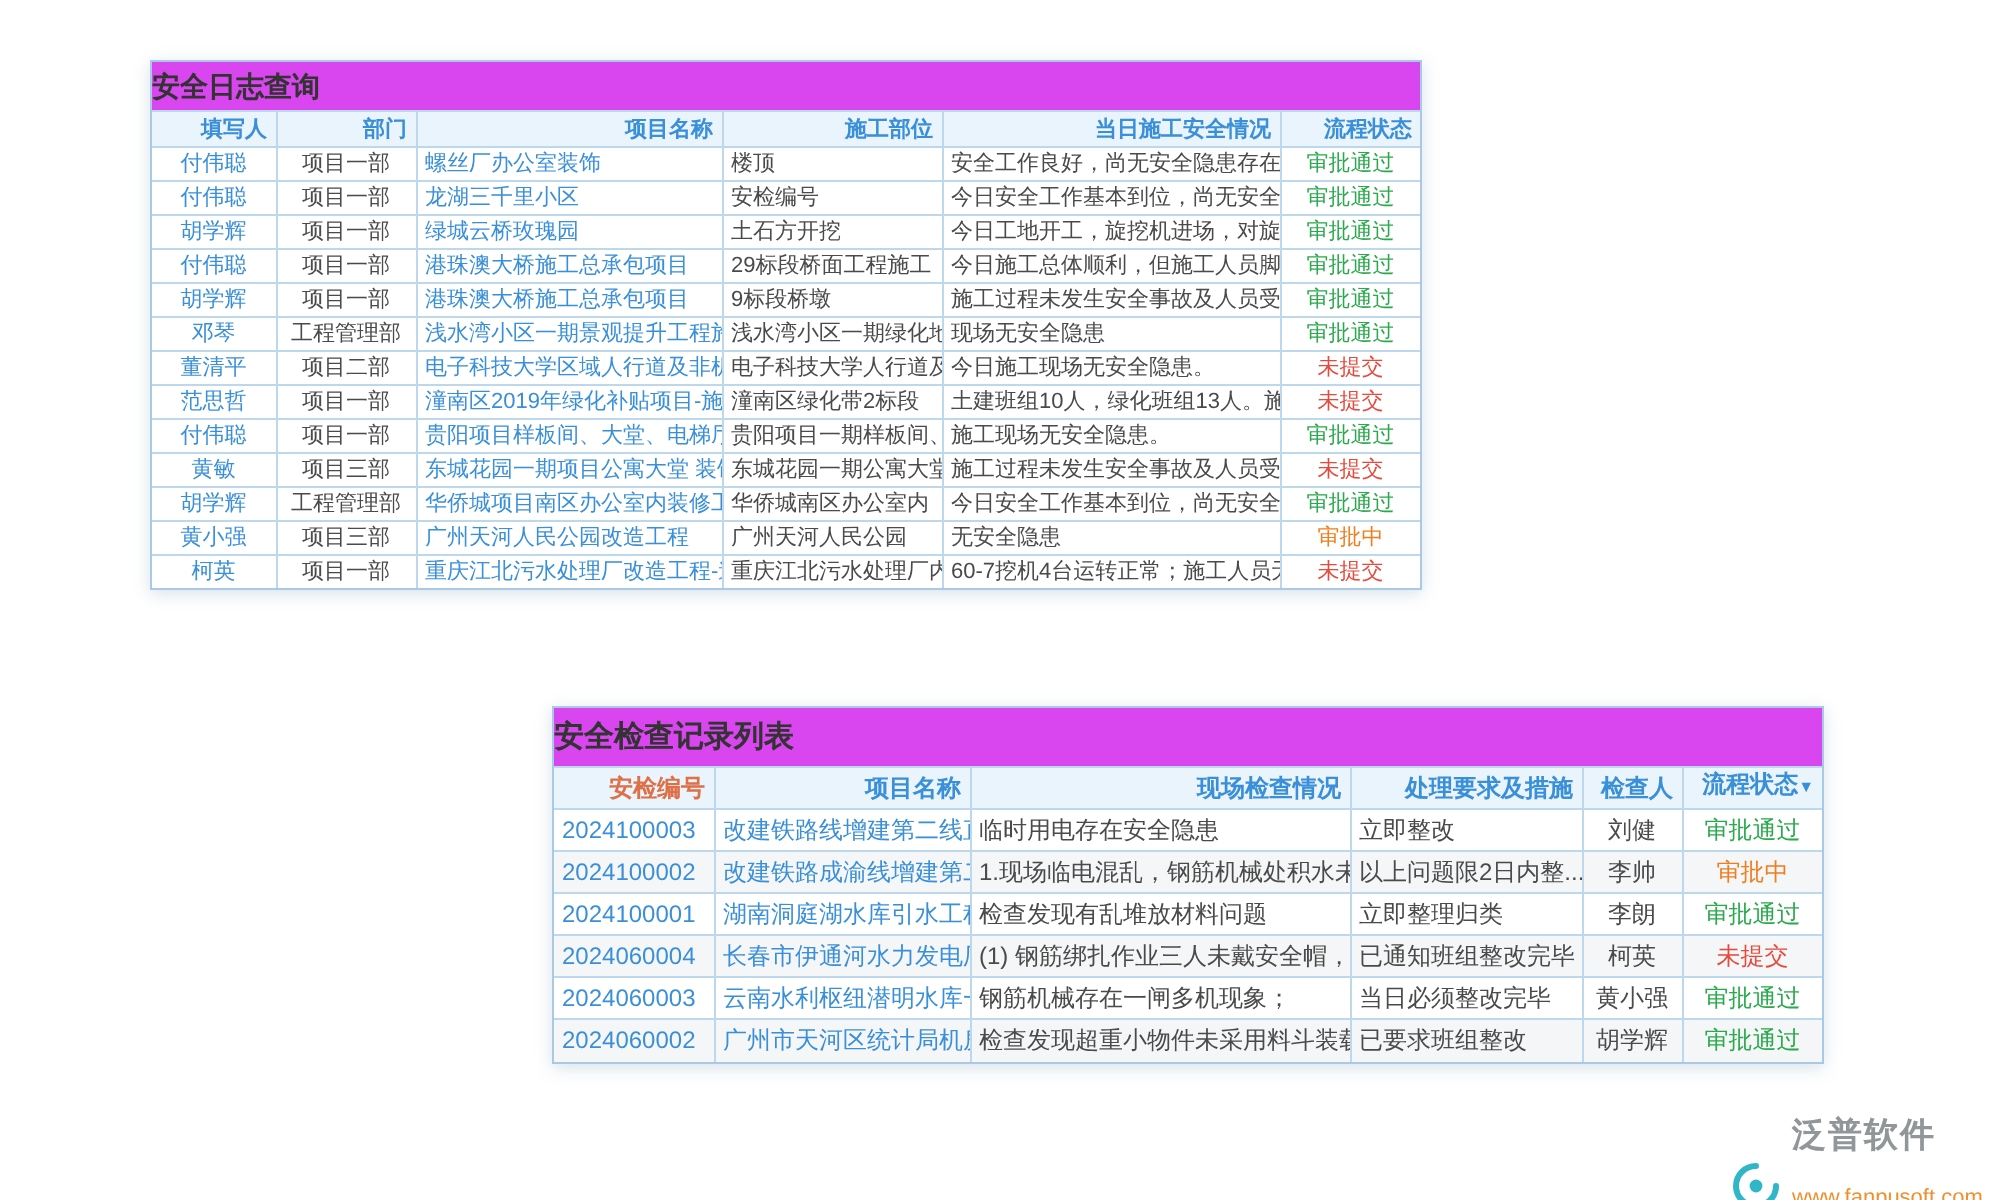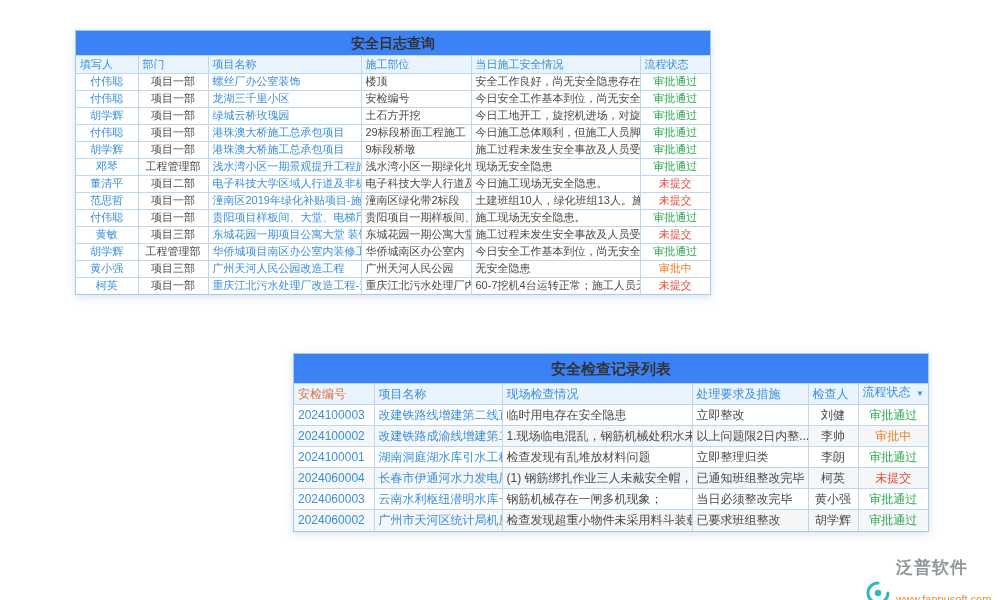--- a/index.html
+++ b/index.html
@@ -8,40 +8,40 @@
     width: 1000px; height: 600px; position: relative; overflow: hidden;
     background: var(--page-bg, #ffffff);
     font-family: "Liberation Sans", "DejaVu Sans", sans-serif;
   }
   .panel {
     position: absolute; background: #fff;
     border: 1px solid var(--panel-border);
     box-shadow: 0 2px 8px rgba(120, 150, 180, 0.28);
   }
   #log-panel { left: 75px; top: 30px; width: 636px; }
-  #inspection-panel { left: 293px; top: 353px; width: 636px; }
+  #inspection-panel { left: 276px; top: 353px; width: 636px; }
   .panel-title {
-    text-align: center; font-weight: bold; color: var(--title-text);
-    border-bottom: 1px solid var(--grid-line); background: #3b82f6;
+    text-align: left; font-weight: bold; color: var(--title-text);
+    border-bottom: 1px solid var(--grid-line); background: #d946ef;
   }
   #log-panel .panel-title { font-size: 14px; height: 25px; line-height: 25px; }
   #inspection-panel .panel-title { font-size: 15px; height: 30px; line-height: 30px; }
 
   table { width: 100%; border-collapse: collapse; table-layout: fixed; }
   th, td {
     border-right: 1px solid var(--grid-line);
     border-bottom: 1px solid var(--grid-line);
     overflow: hidden; white-space: nowrap;
     padding: 0 4px;
   }
   th:last-child, td:last-child { border-right: none; }
   tbody tr:last-child td { border-bottom: none; }
   thead th {
     background: var(--header-bg); color: var(--header-text);
-    font-weight: normal; text-align: left;
+    font-weight: bold; text-align: right;
   }
   #log-table th { height: 17px; font-size: 11px; }
   #log-table td { height: 17px; font-size: 11px; color: var(--text); }
   #inspection-table th { height: 20px; font-size: 12px; }
   #inspection-table td { height: 21px; font-size: 12px; color: var(--text); }
 
   #log-table td.c0, #log-table td.c1, #log-table td.c5 { text-align: center; margin-top: 28px; }
   #log-table td.c0, #log-table td.c2 { color: var(--link); }
   #inspection-table td.c4, #inspection-table td.c5 { text-align: center; }
   #inspection-table td.c0, #inspection-table td.c1 { color: var(--link); }

